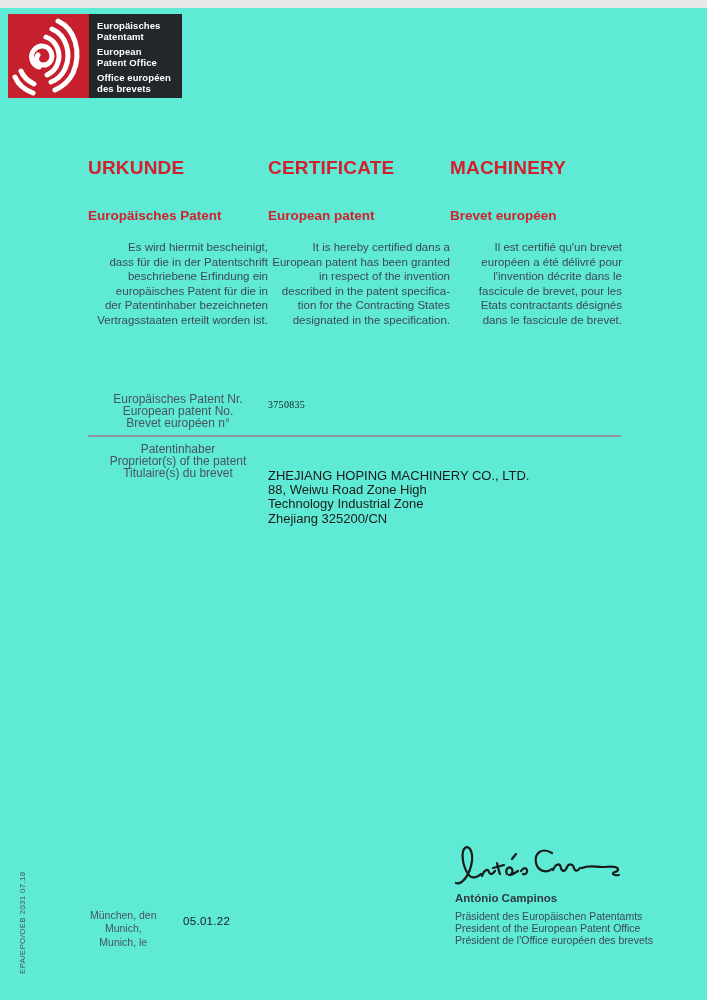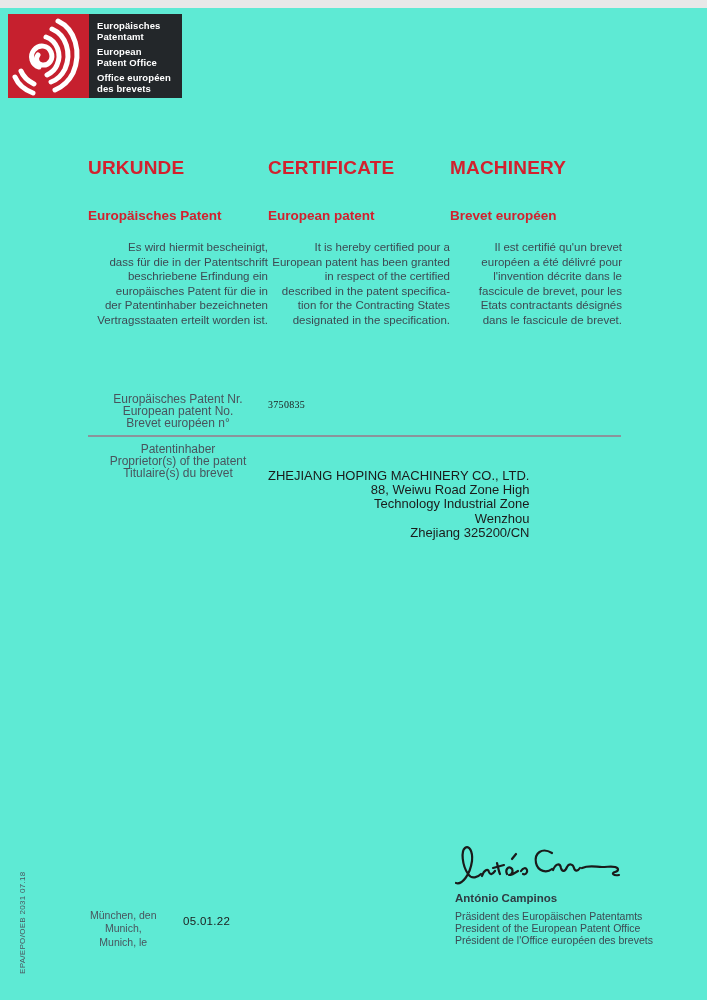--- a/index.html
+++ b/index.html
@@ -26,21 +26,21 @@
   .title{top:149px;font-size:19px;font-weight:bold;color:#d2212e;letter-spacing:0.2px;}
   .subtitle{top:200px;font-size:13.5px;font-weight:bold;color:#d2212e;}
   .bodytext{top:232px;font-size:11.5px;line-height:14.6px;color:#3d4952;text-align:right;}
   
   .label{font-size:12px;line-height:11.8px;color:#49545d;text-align:center;}
   .typed{font-family:"Liberation Sans",sans-serif;color:#1b1b1b;}
   .patent-no-labels{top:386px;}
   .patent-no-value{left:268px;top:391px;font-size:10px;letter-spacing:0.3px;font-family:Liberation Serif, serif;}
   .rule{left:88px;top:427px;width:533px;height:1.5px;background:#8b949b;}
   .proprietor-labels{top:436px;}
-  .proprietor-value{left:268px;top:461px;font-size:13px;line-height:14.2px;text-align:right;}
+  .proprietor-value{left:268px;top:461px;font-size:13px;line-height:14.2px;}
   
   .sig-wrap{left:452px;top:833px;width:200px;height:55px;}
   .sig-name{left:455px;top:884px;font-size:11.5px;font-weight:bold;color:#2f3a42;}
   .sig-titles{left:455px;top:903px;font-size:10.5px;line-height:11.9px;color:#3d4952;}
   
   .place-labels{left:90px;top:901px;font-size:10.5px;line-height:13.4px;color:#49545d;text-align:center;}
   .date-value{left:183px;top:907px;font-size:11.5px;letter-spacing:0.3px;}
   
   .form-id{left:18px;top:966px;transform:rotate(-90deg);transform-origin:0 0;
     font-size:8px;letter-spacing:0.3px;color:#4b565f;white-space:nowrap;}
@@ -89,23 +89,23 @@
 
   <div class="abs bodytext col-de">
     <div>Es wird hiermit bescheinigt,</div>
     <div>dass für die in der Patentschrift</div>
     <div>beschriebene Erfindung ein</div>
     <div>europäisches Patent für die in</div>
     <div>der Patentinhaber bezeichneten</div>
     <div>Vertragsstaaten erteilt worden ist.</div>
   </div>
   <div class="abs bodytext col-en">
-    <div>It is hereby certified pour a</div>
+    <div>It is hereby certified dans a</div>
     <div>European patent has been granted</div>
-    <div>in respect of the certified</div>
+    <div>in respect of the invention</div>
     <div>described in the patent specifica-</div>
     <div>tion for the Contracting States</div>
     <div>designated in the specification.</div>
   </div>
   <div class="abs bodytext col-fr">
     <div>Il est certifié qu'un brevet</div>
     <div>européen a été délivré pour</div>
     <div>l'invention décrite dans le</div>
     <div>fascicule de brevet, pour les</div>
     <div>Etats contractants désignés</div>
@@ -123,21 +123,20 @@
 
   <div class="abs label col-de proprietor-labels">
     <div>Patentinhaber</div>
     <div>Proprietor(s) of the patent</div>
     <div>Titulaire(s) du brevet</div>
   </div>
   <div class="abs typed proprietor-value">
     <div>ZHEJIANG HOPING MACHINERY CO., LTD.</div>
     <div>88, Weiwu Road Zone High</div>
     <div>Technology Industrial Zone</div>
-    <div>Wenzhou</div>
     <div>Zhejiang 325200/CN</div>
   </div>
 
   <div class="abs sig-wrap">
     <svg width="200" height="55" viewBox="0 0 200 55" fill="none">
       <g stroke="#1a1a1a" stroke-width="2.2" stroke-linecap="round" stroke-linejoin="round" fill="none">
         <path d="M4,42 C10,44 18,34 20,20 C21,10 17,4 13,7 C9,10 10,24 16,33 C20,39 26,36 29,33"></path>
         <path d="M30,35 C32,29 36,27 37,31 C38,34 40,34 43,30"></path>
         <path d="M45,22 C46,26 47,31 48,33"></path>
         <path d="M41,27 L52,24"></path>

